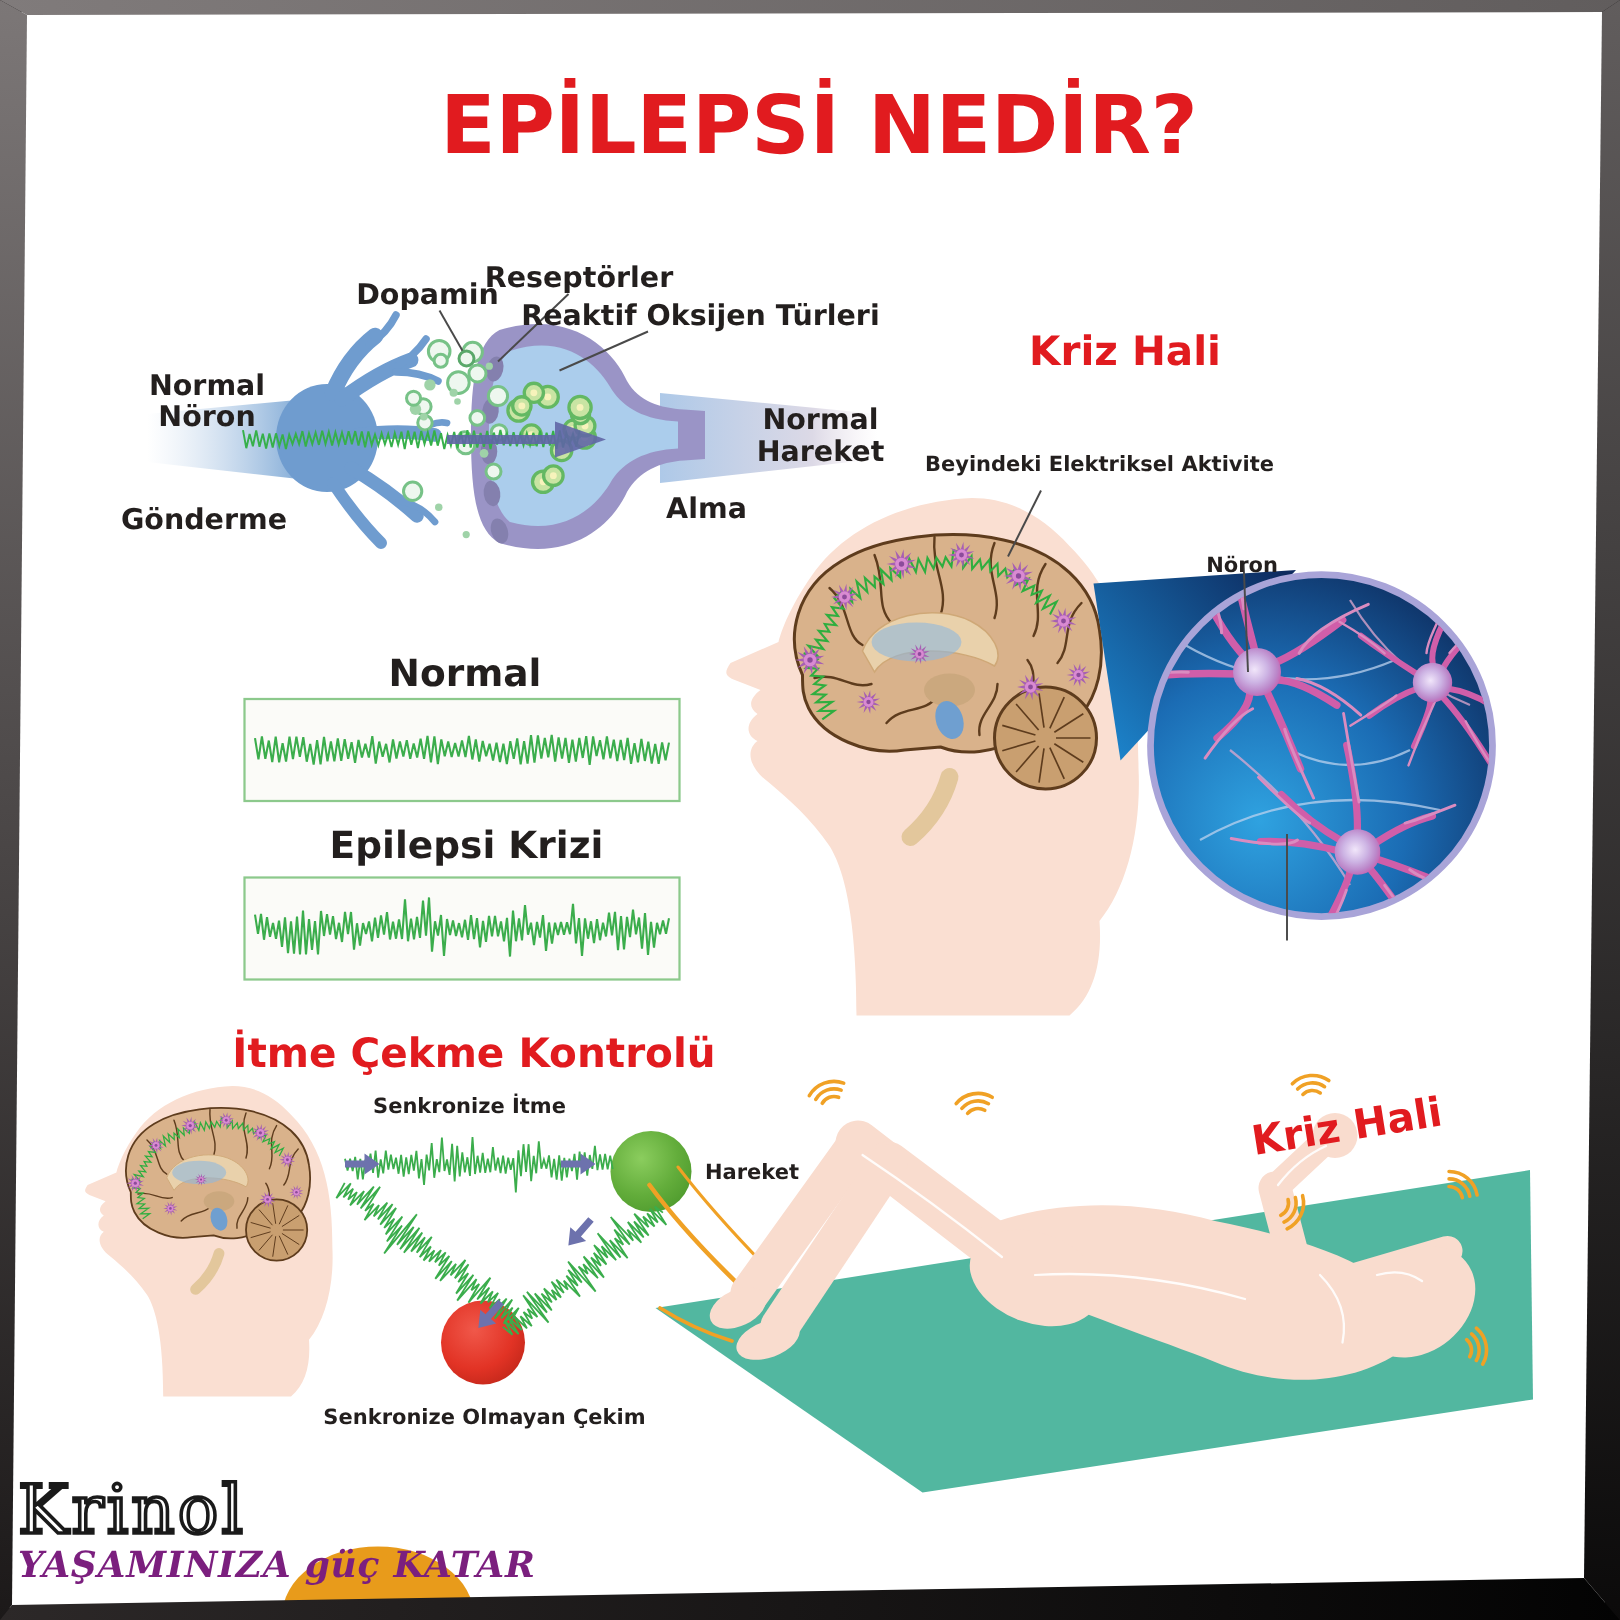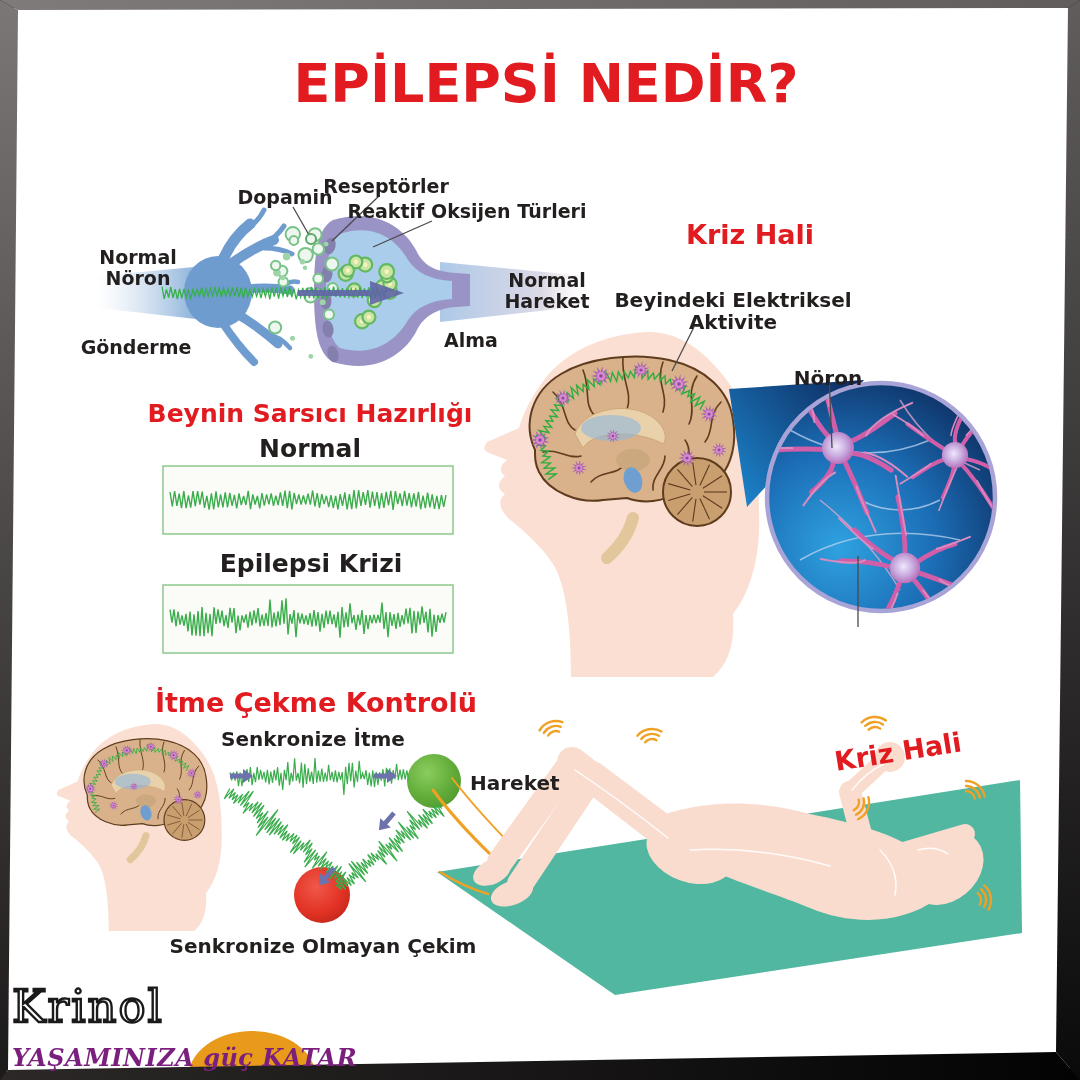--- a/index.html
+++ b/index.html
@@ -6,29 +6,29 @@
   .stage{position:relative;width:1080px;height:1080px;overflow:hidden;
          font-family:"DejaVu Sans","Liberation Sans",sans-serif;background:#161313}
   .canvas{position:absolute;left:6px;top:8px;width:1064px;height:1064px;background:#ffffff;z-index:0}
   svg.art{position:absolute;left:0;top:0;z-index:1}
   svg.frame{position:absolute;left:0;top:0;z-index:4;pointer-events:none}
   .lbl{position:absolute;z-index:3;transform:translate(-50%,-50%);font-weight:700;
        color:#231f1e;text-align:center;line-height:1.1;white-space:nowrap}
   .wrap{white-space:normal}
   .red{color:#e11b1f}
   .title{font-size:54px;font-weight:800;letter-spacing:0px;color:#e11b1f}
-  .s27{font-size:27px}.s26{font-size:25px}.s21{font-size:20px}.s20{font-size:19px}
+  .s27{font-size:27px}.s26{font-size:25px}.s21{font-size:14px}.s20{font-size:19px}
   .left-anchor{transform:translate(0,-50%);text-align:left}
   .tilt{transform:translate(-50%,-50%) rotate(-9deg)}
   .logo{position:absolute;left:12px;top:984px;z-index:5;line-height:1.0}
   .brand{font-family:"DejaVu Serif","Liberation Serif",serif;font-weight:400;font-size:45px;
          color:#ffffff;-webkit-text-stroke:2.4px #1a1a1a;letter-spacing:2px;
          text-shadow:0 0 1px #000}
   .tagline{font-family:"DejaVu Serif","Liberation Serif",serif;font-style:italic;font-weight:700;
-           font-size:24px;color:#7b1f7e;letter-spacing:0.5px;margin-top:17px}
+           font-size:24px;color:#7b1f7e;letter-spacing:0.5px;margin-top:2px}
 </style>
 </head>
 <body>
 
 <div class="stage">
   <div class="canvas"></div>
 
   <svg class="art" width="1080" height="1080" viewBox="0 0 1080 1080">
     <defs>
       <radialGradient id="gCirc" cx="32%" cy="72%" r="95%">
@@ -429,21 +429,20 @@
   <div class="lbl title" style="left:546px;top:84px">EPİLEPSİ NEDİR?</div>
 
   <div class="lbl s20" style="left:285px;top:197px">Dopamin</div>
   <div class="lbl s20" style="left:386px;top:186px">Reseptörler</div>
   <div class="lbl s20" style="left:467px;top:211px">Reaktif Oksijen Türleri</div>
   <div class="lbl s20 wrap" style="left:138px;top:268px;width:100px">Normal Nöron</div>
   <div class="lbl s20" style="left:136px;top:347px">Gönderme</div>
   <div class="lbl s20 wrap" style="left:547px;top:291px;width:105px">Normal Hareket</div>
   <div class="lbl s20" style="left:471px;top:340px">Alma</div>
 
-  <div class="lbl s26 red" style="left:310px;top:414px">Beynin Sarsıcı Hazırlığı</div>
   <div class="lbl s26" style="left:310px;top:449px">Normal</div>
   <div class="lbl s26" style="left:311px;top:564px">Epilepsi Krizi</div>
 
   <div class="lbl s27 red" style="left:750px;top:235px">Kriz Hali</div>
   <div class="lbl s21 wrap" style="left:733px;top:311px;width:260px">Beyindeki Elektriksel Aktivite</div>
   <div class="lbl s21" style="left:828px;top:378px">Nöron</div>
 
   <div class="lbl s27 red" style="left:316px;top:703px">İtme Çekme Kontrolü</div>
   <div class="lbl s21" style="left:313px;top:739px">Senkronize İtme</div>
   <div class="lbl s21 left-anchor" style="left:470px;top:783px">Hareket</div>

